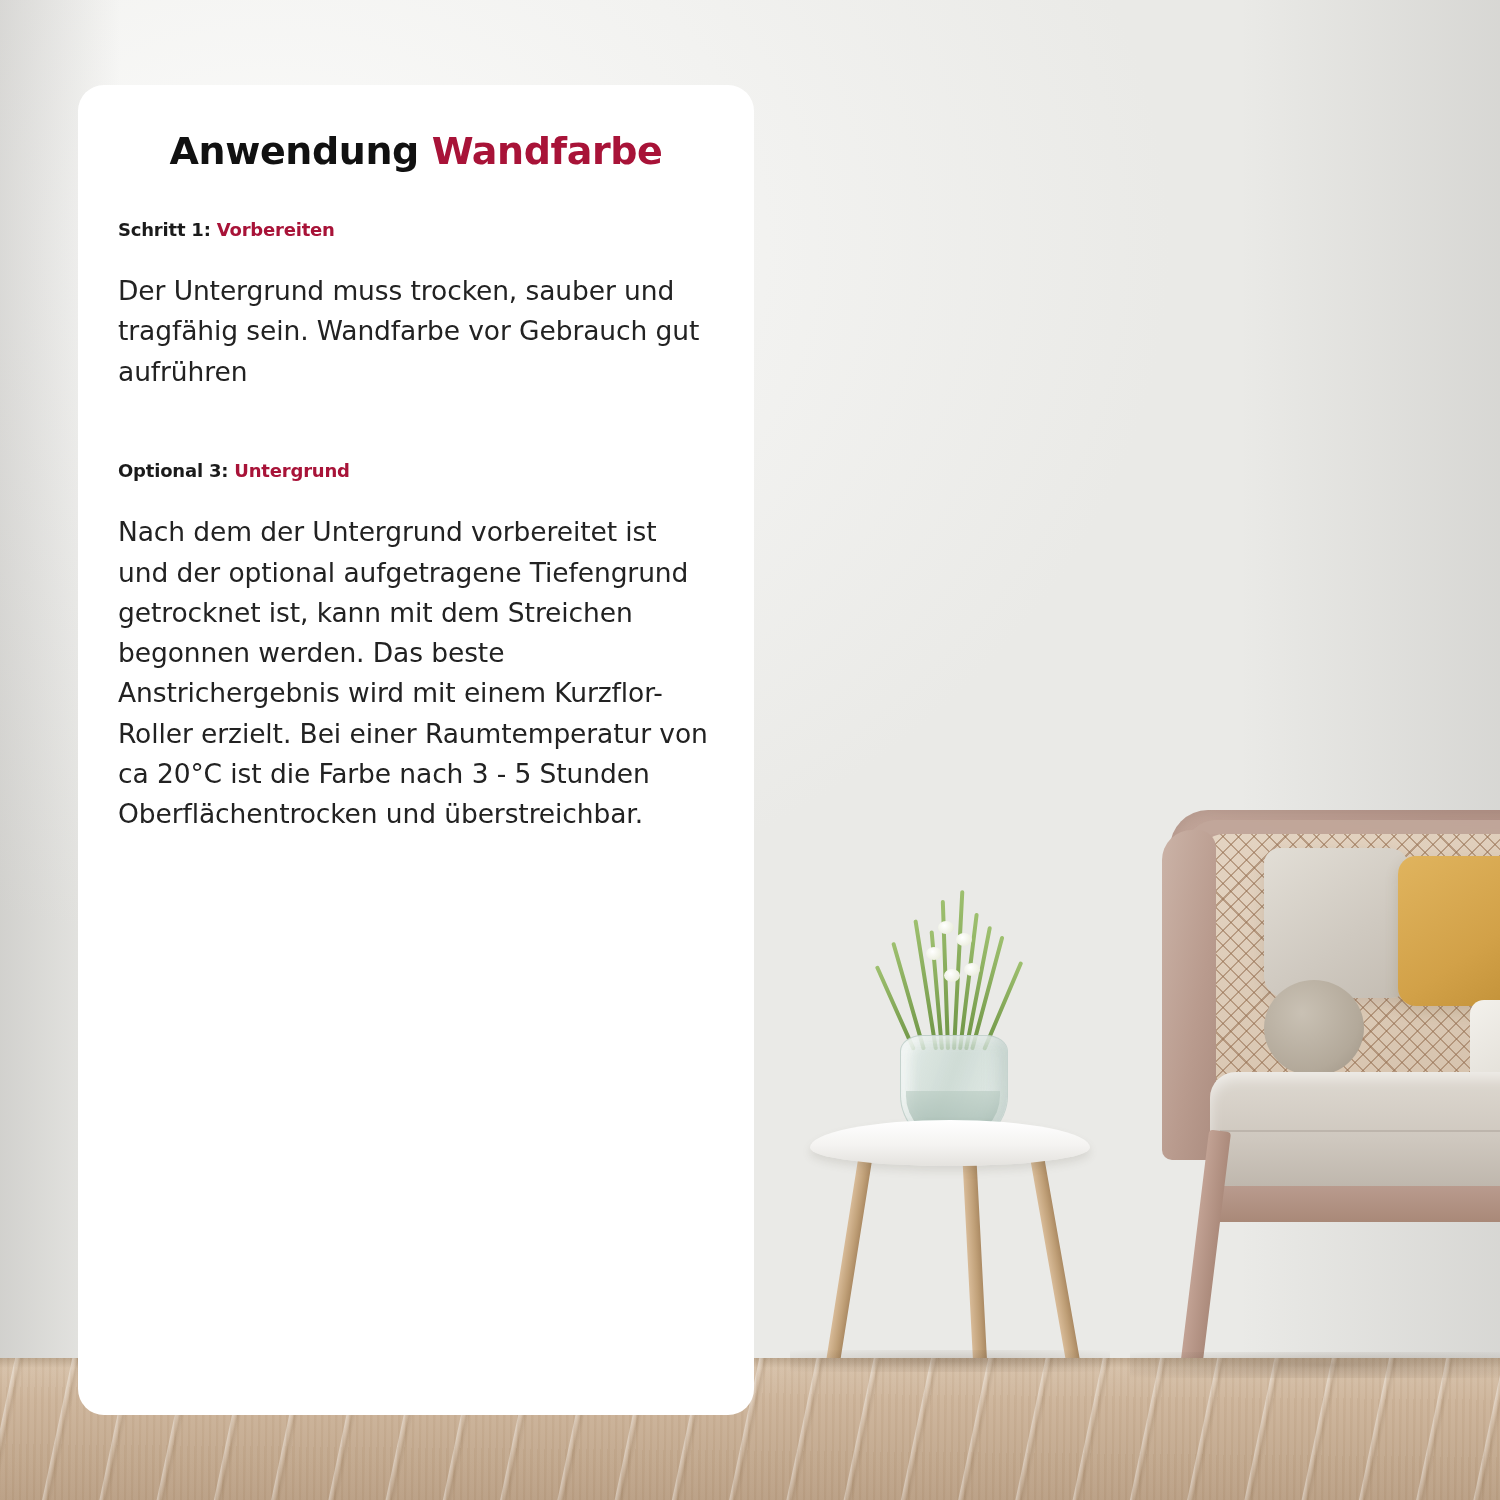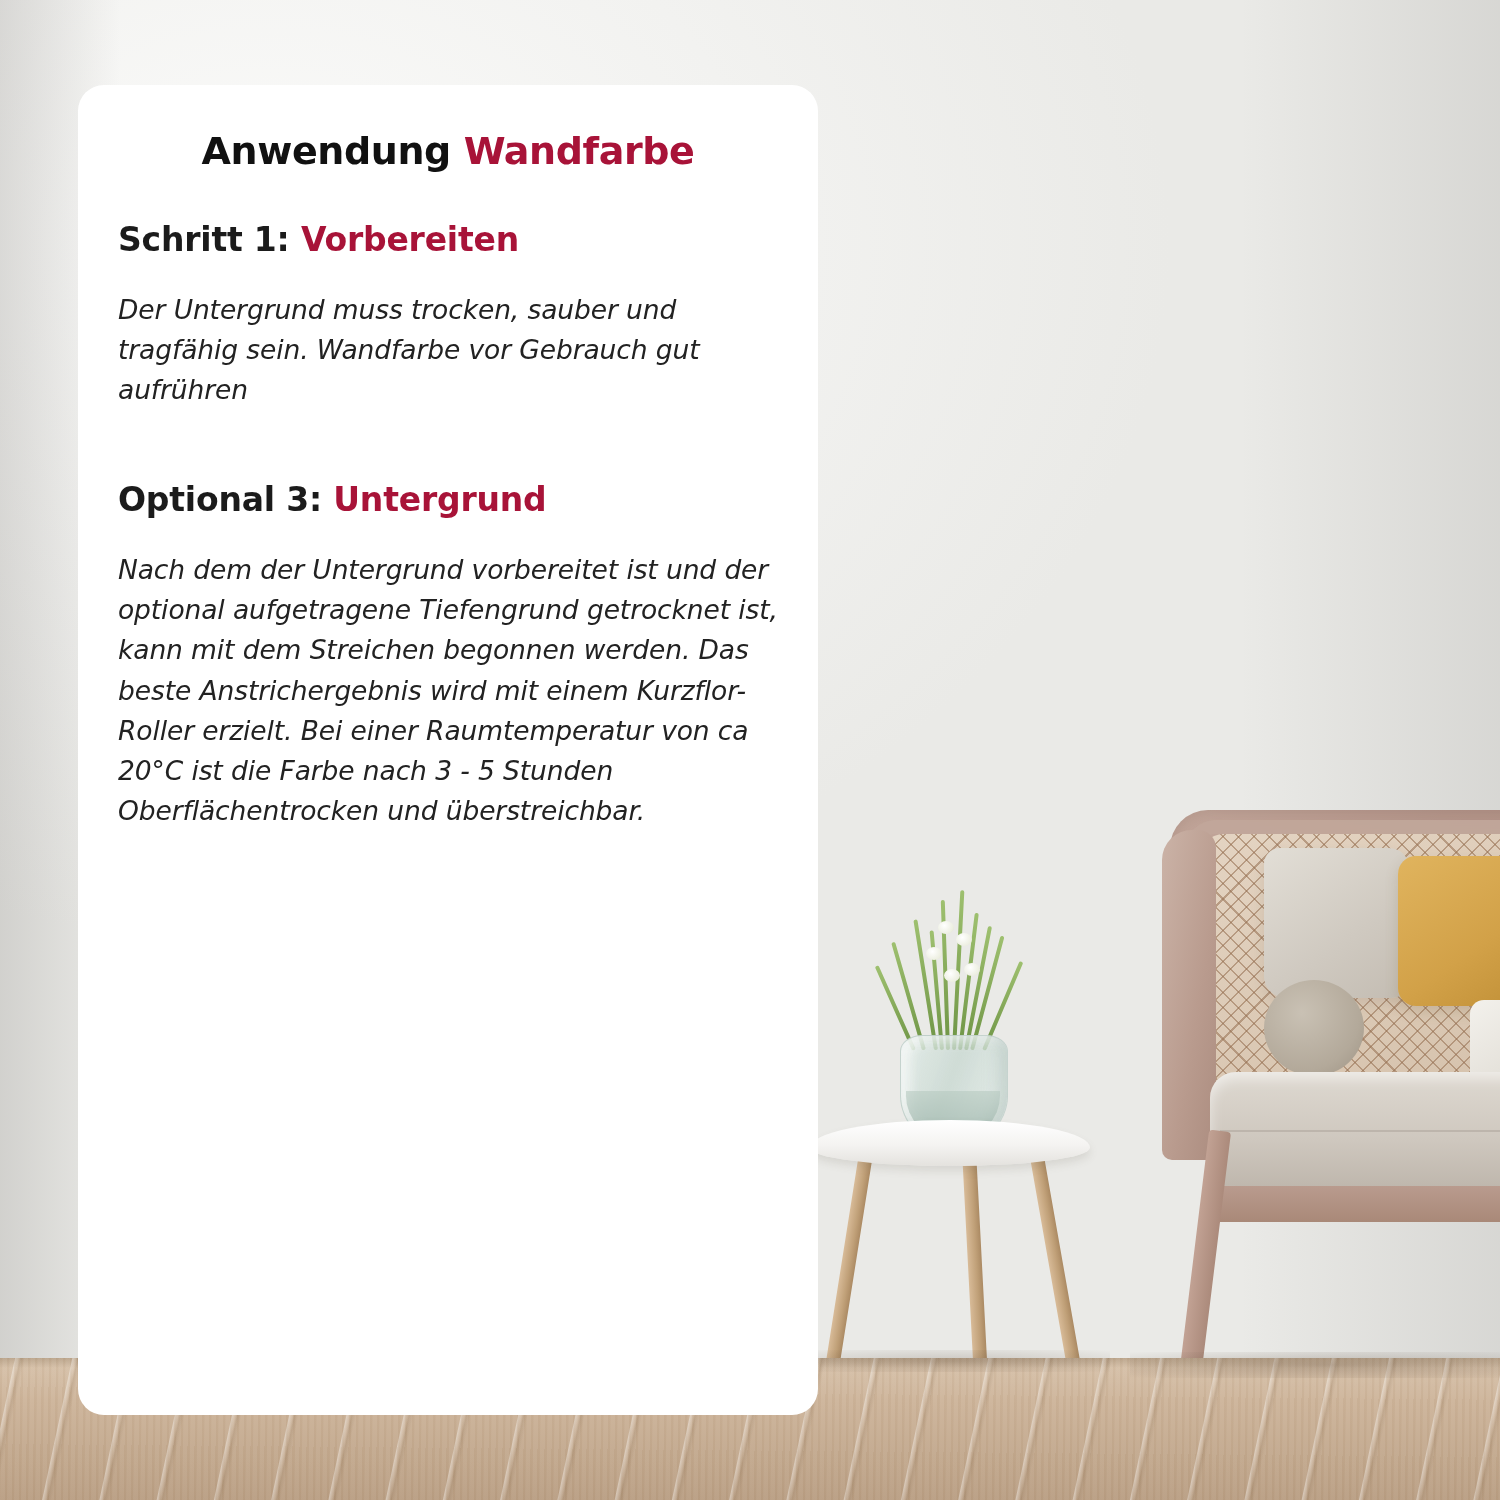--- a/index.html
+++ b/index.html
@@ -261,21 +261,21 @@
     width: 16px; height: 13px;
     border-radius: 50%;
     background: radial-gradient(circle at 40% 35%, #ffffff, #eceee0 70%, #dcdfc9);
   }
 
   
   .card {
     position: absolute;
     left: 78px;
     top: 85px;
-    width: 740px;
+    width: 676px;
     height: 1330px;
     background: #ffffff;
     border-radius: 26px;
     box-sizing: border-box;
     padding: 44px 40px 0 40px;
     overflow: hidden;
   }
 
   .card-title {
     font-family: "DejaVu Sans", sans-serif;
@@ -283,35 +283,34 @@
     font-size: 38px;
     line-height: 1.2;
     color: #111111;
     margin: 0 0 44px 0;
     text-align: center;
     letter-spacing: -0.4px;
   }
   .card-title .accent { color: #a81338; }
 
   .step-head {
-    font-size: 33px;
+    font-size: 18px;
     line-height: 1.25;
     color: #1b1b1b;
     margin: 0 0 30px 0;
     letter-spacing: -0.2px;
   }
   .step-head .accent { color: #a81338; }
 
   .step-body {
     font-size: 26.5px;
     line-height: 1.52;
     color: #222222;
     margin: 0 0 68px 0;
     letter-spacing: -0.1px;
-    font-style: italic;
   }
   .step-body:last-child { margin-bottom: 0; }
 </style>
 </head>
 <body>
 
 <div id="scene">
 
   <div class="wall"></div>
   <div class="wall-shadow-left"></div>

